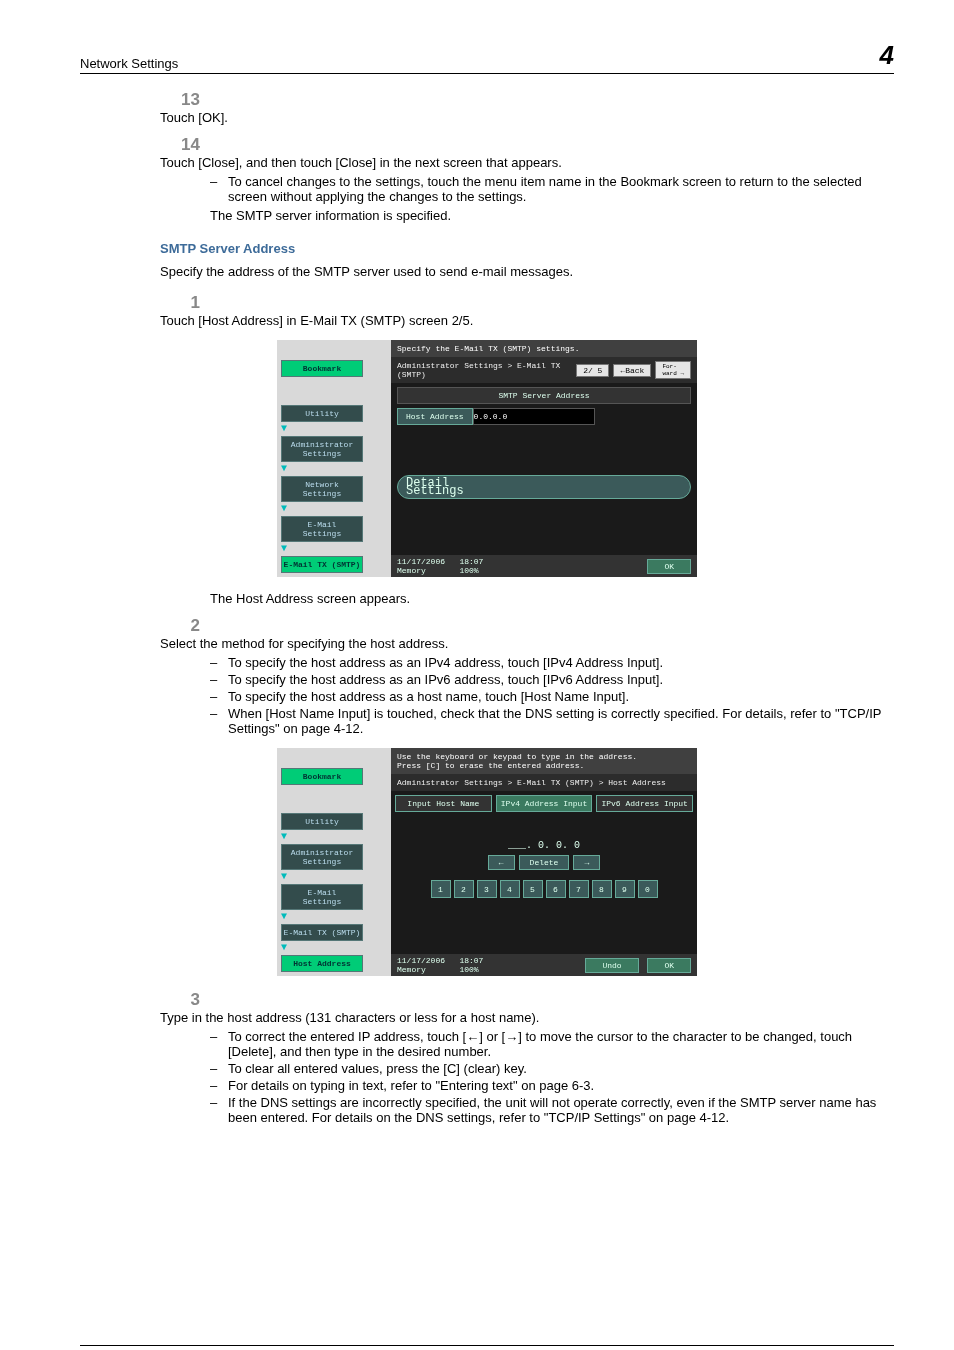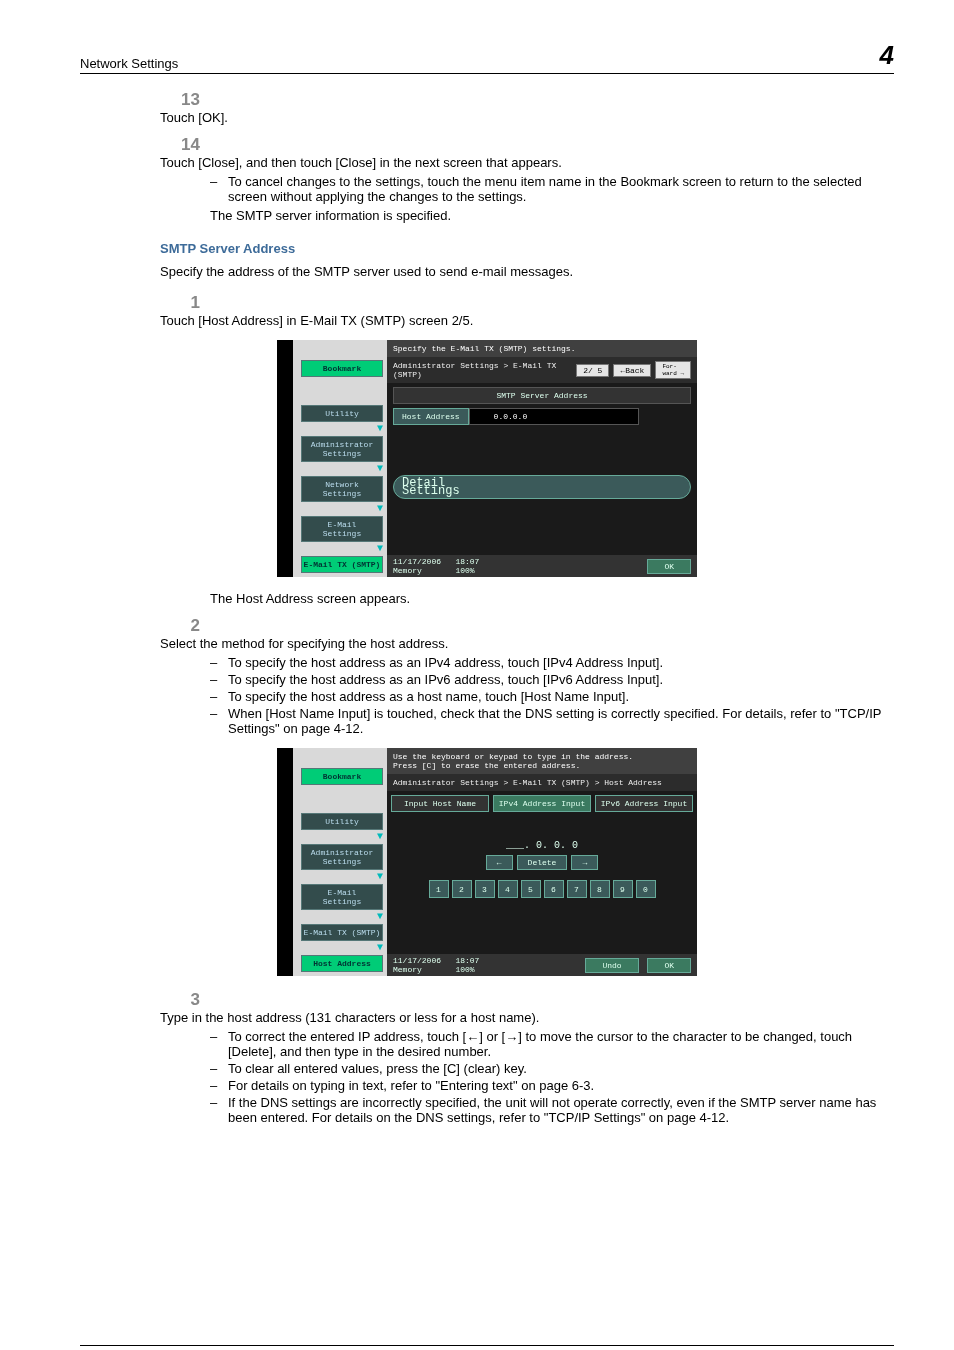--- a/index.html
+++ b/index.html
@@ -92,29 +92,28 @@
     margin: 12px auto 14px auto;
     background: #000;
     font-family: "Courier New", monospace;
     font-size: 9px;
     color: #fff;
   }
   .ss-inner {
     display: flex;
   }
   .ss-left {
-    width: 94px;
+    width: 114px;
     background: #d9d9d9;
     display: flex;
     flex-direction: column;
-    align-items: flex-end;
+    align-items: flex-start;
     padding: 20px 4px 4px 4px;
     gap: 4px;
     box-sizing: border-box;
-    margin-left: 16px;
   }
   .ss-btn {
     width: 80px;
     text-align: center;
     border: 1px solid #577;
     background: #334c4c;
     color: #bde;
     padding: 3px 0;
     font-size: 8px;
   }
@@ -200,21 +199,21 @@
     background: #3b5a5a;
     color: #dfe;
     border: 1px solid #6a9;
     padding: 3px 8px;
     font-size: 8px;
   }
   .ss-host-val {
     background: #000;
     color: #fff;
     border: 1px solid #555;
-    padding: 3px 24px;
+    padding: 3px 0;
     font-size: 8px;
     width: 120px;
   }
   .ss-detail {
     margin-top: 50px;
   }
   .ss-footer {
     background: #333;
     color: #dfe;
     padding: 2px 6px;

